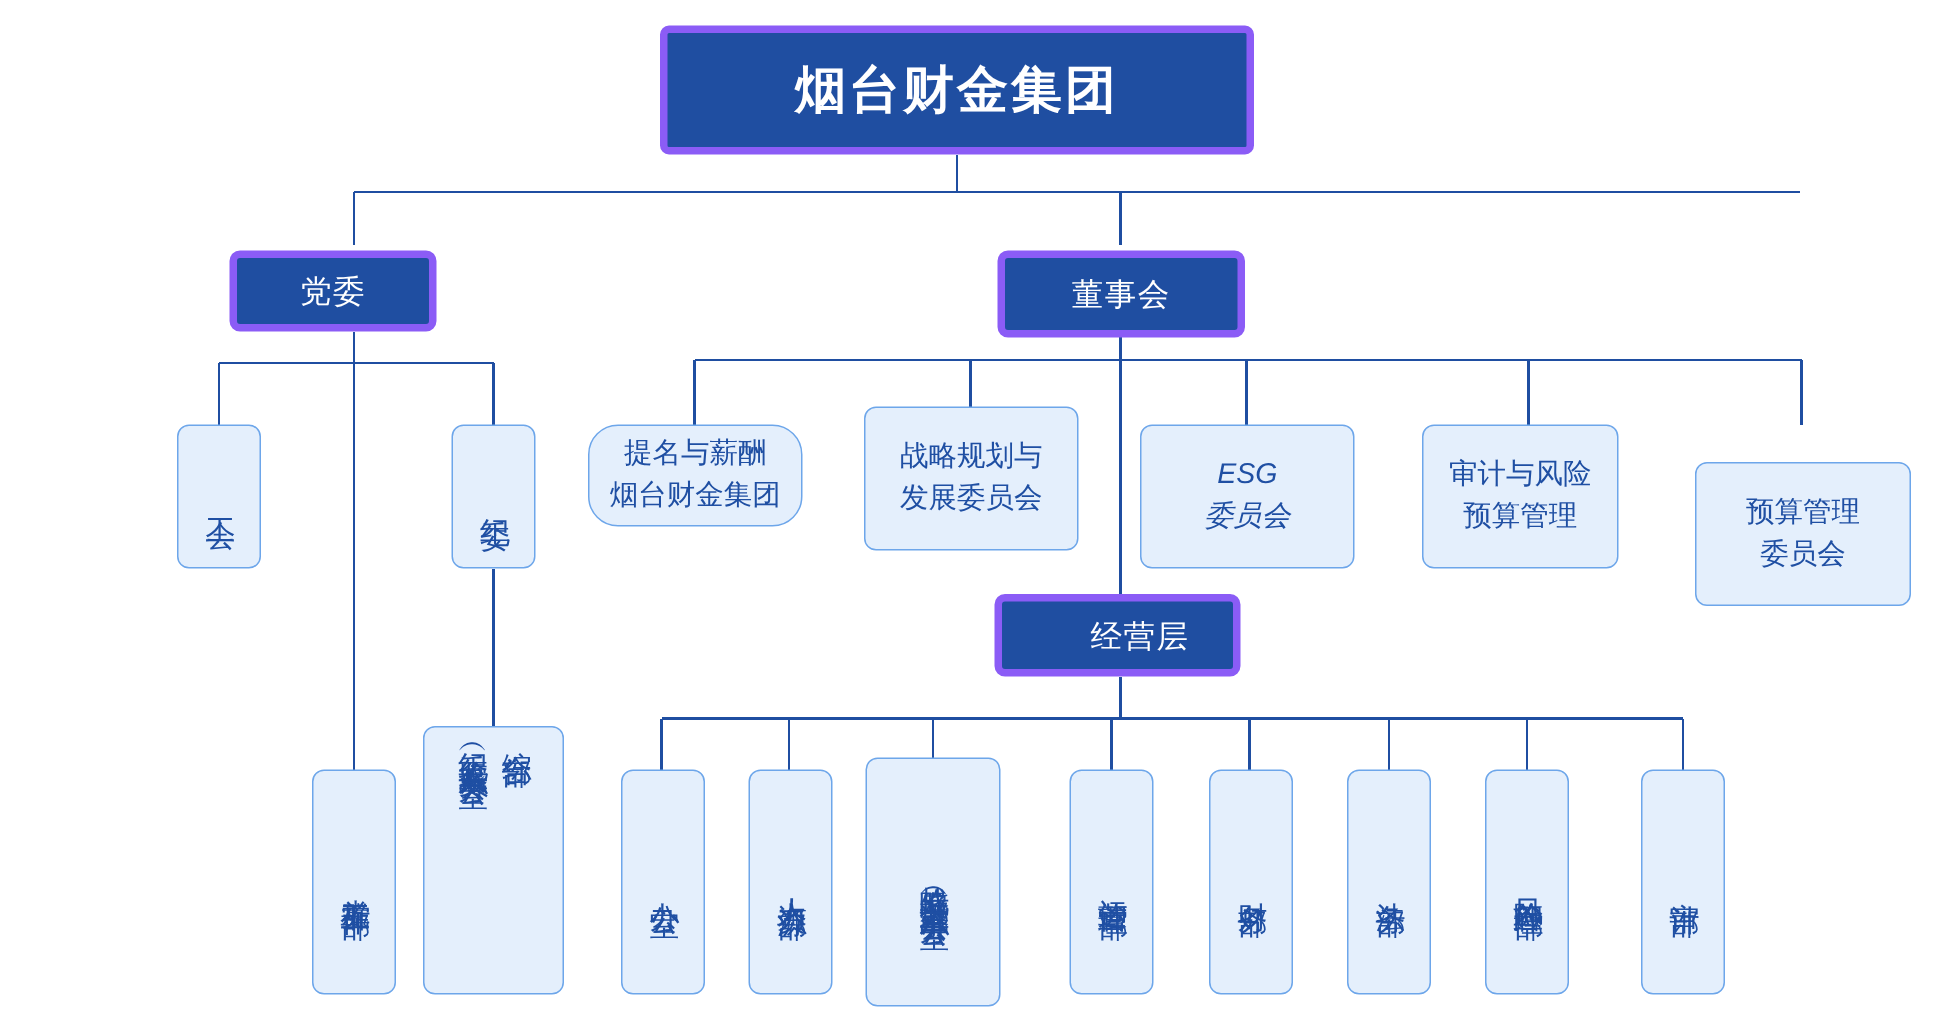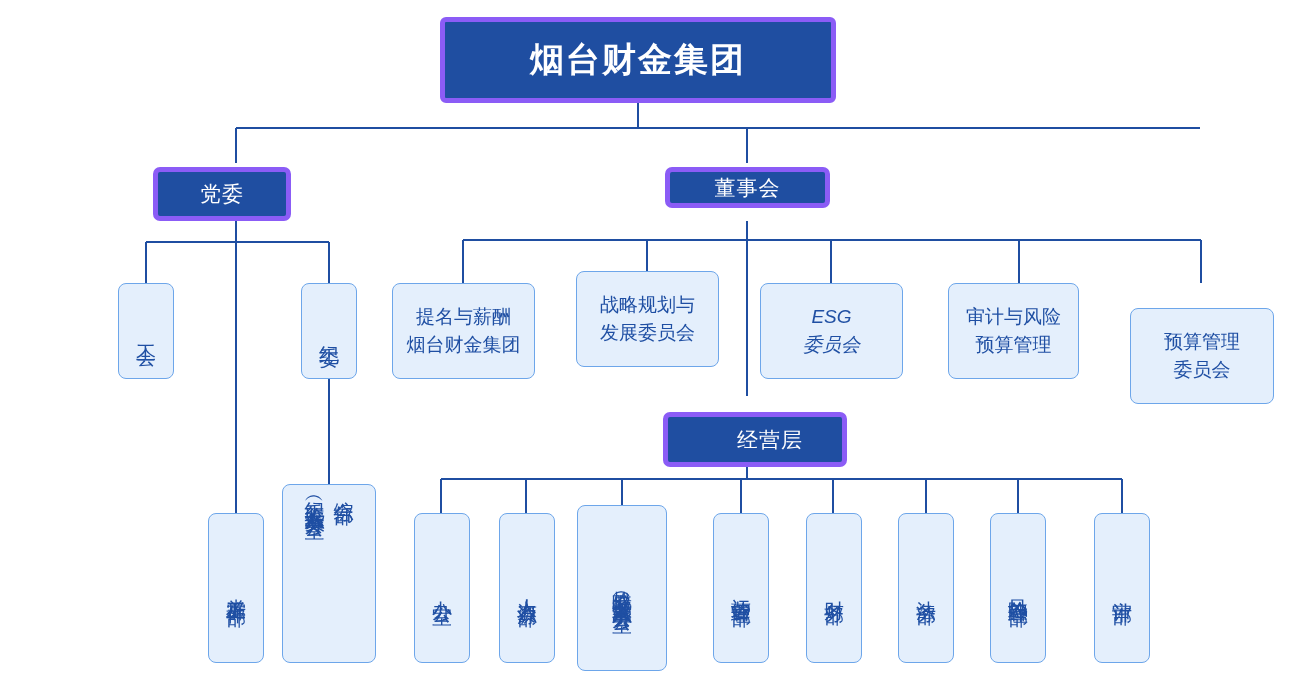--- a/index.html
+++ b/index.html
@@ -130,31 +130,31 @@
       <line x1="926" y1="479" x2="926" y2="513"></line>
       <line x1="1018" y1="479" x2="1018" y2="513"></line>
       <line x1="1122" y1="479" x2="1122" y2="513"></line>
     </g>
   </svg>
 
   <div class="node node-dark node-title" style="left:440px; top:17px; width:396px; height:86px;">烟台财金集团</div>
 
   <div class="node node-dark node-l2" style="left:153px; top:167px; width:138px; height:54px;">党委</div>
 
-  <div class="node node-dark node-l2" style="left:665px; top:167px; width:165px; height:41px;">董事会</div>
+  <div class="node node-dark node-l2" style="left:665px; top:167px; width:165px; height:58px;">董事会</div>
 
   <div class="node node-light node-vert" style="left:118px; top:283px; width:56px; height:96px;">
     <span class="vtext">工会</span>
   </div>
 
   <div class="node node-light node-vert" style="left:301px; top:283px; width:56px; height:96px;">
     <span class="vtext">纪委</span>
   </div>
 
-  <div class="node node-light node-l3 two-line" style="left:392px; top:283px; width:143px; height:96px;">
+  <div class="node node-light node-l3 two-line" style="left:392px; top:283px; width:143px; height:68px;border-radius:20px;">
     <div>
       <span>提名与薪酬</span>
       <span>烟台财金集团</span>
     </div>
   </div>
 
   <div class="node node-light node-l3 two-line" style="left:576px; top:271px; width:143px; height:96px;">
     <div>
       <span>战略规划与</span>
       <span>发展委员会</span>
@@ -175,21 +175,21 @@
     </div>
   </div>
 
   <div class="node node-light node-l3 two-line" style="left:1130px; top:283px; width:144px; height:96px;margin-top:25px;">
     <div>
       <span>预算管理</span>
       <span>委员会</span>
     </div>
   </div>
 
-  <div class="node node-dark node-l2" style="left:663px; top:412px; width:184px; height:55px;padding-left:30px;">经营层</div>
+  <div class="node node-dark node-l2" style="left:663px; top:396px; width:164px; height:55px;padding-left:30px;">经营层</div>
 
   <div class="node node-light node-vert" style="left:208px; top:513px; width:56px; height:150px;">
     <span class="vtext">党群工作部</span>
   </div>
 
   <div class="node node-light node-vert" style="left:282px; top:484px; width:94px; height:179px;">
     <div class="vwrap">
       <span class="vcol start">纪委（监察专员办公室）</span>
       <span class="vcol start">综合部</span>
     </div>

